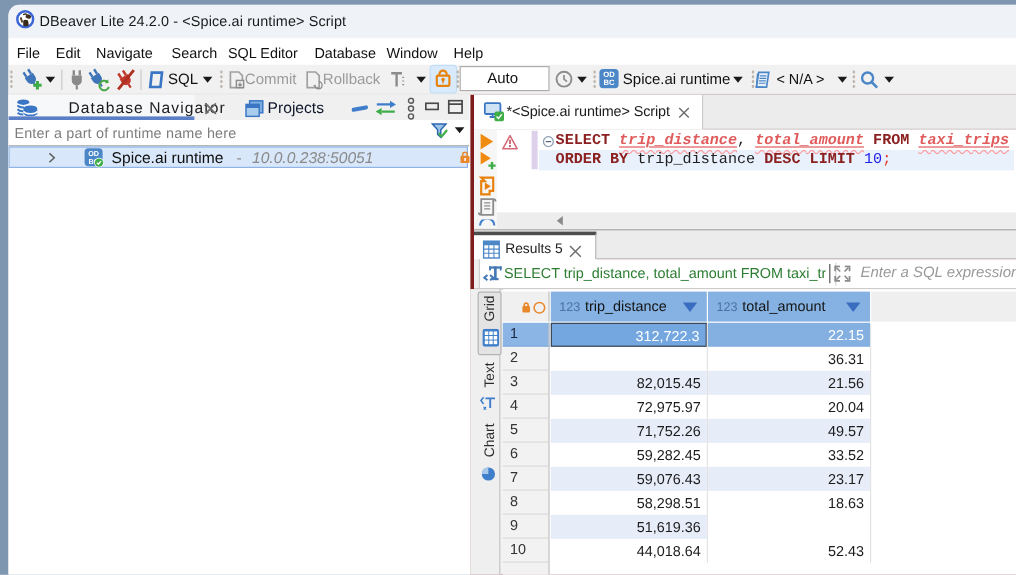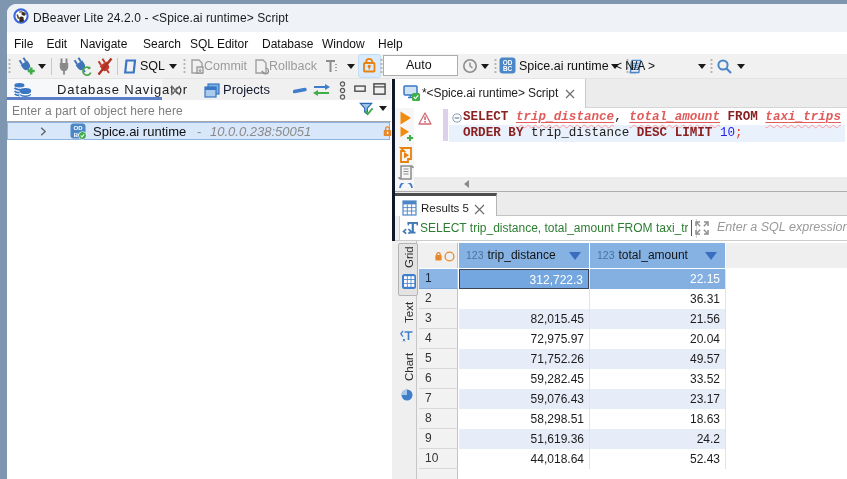--- a/index.html
+++ b/index.html
@@ -24,21 +24,21 @@
   
   #mainarea{position:absolute;left:0;top:75px;width:840px;height:400px;}
   
   #leftpanel{position:absolute;left:0;top:0;width:385px;height:400px;background:#ffffff;}
   #ltabbar{position:absolute;left:0;top:0;width:384px;height:21px;background:#f0f0f0;}
   #ltab1{position:absolute;left:0;top:0;width:155px;height:21px;background:#f7f8fa;}
   #ltabline{position:absolute;left:0;top:18px;width:155px;height:3px;background:#5b7fc7;}
   #filterrow{position:absolute;left:0;top:21px;width:384px;height:21px;background:#fff;border-bottom:1px solid #a6a6a6;}
   #treerow{position:absolute;left:0;top:43px;width:381px;height:16px;background:#d9e7fa;border:1px solid #8fb4e3;}
   
-  #rightside{position:absolute;left:385px;top:0;width:455px;height:400px;background:#0f172a;}
+  #rightside{position:absolute;left:385px;top:0;width:455px;height:400px;background:#7f1d1d;}
   
   #etabbar{position:absolute;left:3px;top:0;width:452px;height:29px;background:#ececec;border-bottom:1px solid #d6d6d6;box-sizing:border-box;}
   #etab{position:absolute;left:0;top:0;width:190px;height:29px;background:#ffffff;border-right:1px solid #c9c9c9;}
   
   #editor{position:absolute;left:3px;top:29px;width:452px;height:82px;background:#ffffff;}
   #estrip{position:absolute;left:0;top:0;width:19px;height:82px;background:#f6f6f6;}
   .sqlline{position:absolute;left:0;font-family:"Liberation Mono",monospace;font-size:12.6px;line-height:16px;white-space:pre;color:#202020;}
   .kw{color:#8b2020;font-weight:bold;}
   .ident{color:#e05c5c;font-style:italic;font-weight:bold;text-decoration:underline wavy #ff9a9a 1px;text-underline-offset:3.5px;}
   .idl{text-decoration:underline solid #e05c5c 1px;text-underline-offset:2px;}
@@ -181,21 +181,21 @@
     </svg>
     <div class="tbtext" style="left:512px">Spice.ai runtime</div>
     <div class="darr" style="left:604px;top:10px"></div>
     <div class="grip" style="left:619px"></div>
 
     <svg class="abs" style="left:621px;top:4px" width="15" height="16" viewBox="0 0 16 17">
       <path d="M2.5 15.5 l2-13 h9 l-2 13 Z" fill="#e8f0fa" stroke="#4b87c7" stroke-width="1.5"></path>
       <path d="M5.5 5.5 h6 M5.2 7.7 h6 M4.9 9.9 h6 M4.6 12.1 h6" stroke="#4b87c7" stroke-width="1.1"></path>
       <path d="M3.5 3.5 l-1 12 6 0" fill="none" stroke="#4b87c7" stroke-width="1.2"></path>
     </svg>
-    <div class="tbtext" style="left:608px;font-size:12px;">&lt; N/A &gt;</div>
+    <div class="tbtext" style="left:640px;font-size:12px;">&lt; N/A &gt;</div>
     <div class="darr" style="left:691px;top:10px"></div>
     <div class="grip" style="left:703px"></div>
 
     <svg class="abs" style="left:709px;top:4px" width="17" height="17" viewBox="0 0 17 17">
       <circle cx="7" cy="7" r="4.6" fill="none" stroke="#4b87c7" stroke-width="2"></circle>
       <path d="M10.5 10.5 L15 15" stroke="#4b87c7" stroke-width="2.2"></path>
     </svg>
     <div class="darr" style="left:730px;top:10px"></div>
   </div>
   <div id="mainarea">
@@ -242,21 +242,21 @@
         <svg class="abs" style="left:347px;top:6px" width="12" height="9" viewBox="0 0 14 10">
           <rect x="1" y="1" width="12" height="6" fill="none" stroke="#4a4a4a" stroke-width="1.6"></rect>
         </svg>
         <svg class="abs" style="left:366px;top:4px" width="13" height="12" viewBox="0 0 15 14">
           <rect x="1" y="1" width="13" height="12" fill="none" stroke="#4a4a4a" stroke-width="1.7"></rect>
           <path d="M1 4.5 h13" stroke="#4a4a4a" stroke-width="1.7"></path>
         </svg>
         <div id="ltabline"></div>
       </div>
       <div id="filterrow">
-        <div class="abs" style="left:5px;top:4px;font-size:12px;letter-spacing:0.15px;color:#7d7d7d;">Enter a part of object here here</div>
+        <div class="abs" style="left:5px;top:4px;font-size:12px;letter-spacing:0.15px;color:#7d7d7d;">Enter a part of runtime name here</div>
         <svg class="abs" style="left:352px;top:2px" width="14" height="14" viewBox="0 0 16 16">
           <path d="M1.5 1.5 h13 l-5 5.5 v7 l-3 -2.5 v-4.5 Z" fill="#9dc4e8" stroke="#2c66b0" stroke-width="1.4"></path>
         </svg>
         <svg class="abs" style="left:357px;top:7px" width="10" height="8" viewBox="0 0 11 9">
           <path d="M1.5 4.5 l3 3 5-6" stroke="#3fae49" stroke-width="2" fill="none"></path>
         </svg>
         <div class="darr" style="left:372px;top:6px"></div>
       </div>
       <div id="treerow">
         <svg class="abs" style="left:30px;top:3px" width="10" height="11" viewBox="0 0 10 11">
@@ -441,21 +441,20 @@
           <div class="cell" style="left:40px;top:128px;width:130px;">59,282.45</div>
           <div class="cell" style="left:171px;top:128px;width:135px;">33.52</div>
           <div class="rowhdr" style="top:148px;">7</div>
           <div class="cell stripe" style="left:40px;top:148px;width:130px;">59,076.43</div>
           <div class="cell stripe" style="left:171px;top:148px;width:135px;">23.17</div>
           <div class="rowhdr" style="top:168px;">8</div>
           <div class="cell" style="left:40px;top:168px;width:130px;">58,298.51</div>
           <div class="cell" style="left:171px;top:168px;width:135px;">18.63</div>
           <div class="rowhdr" style="top:188px;">9</div>
           <div class="cell stripe" style="left:40px;top:188px;width:130px;">51,619.36</div>
-          <div class="cell stripe" style="left:171px;top:188px;width:135px;">24.2</div>
           <div class="rowhdr" style="top:208px;">10</div>
           <div class="cell" style="left:40px;top:208px;width:130px;">44,018.64</div>
           <div class="cell" style="left:171px;top:208px;width:135px;">52.43</div>
           <div class="rowhdr" style="top:228px;height:12px;border-bottom:none;"></div>
 
           <div class="abs" style="left:170px;top:29px;width:1px;height:199px;background:#e3e3e3;"></div>
           <div class="abs" style="left:306px;top:29px;width:1px;height:199px;background:#e3e3e3;"></div>
         </div>
       </div>
     </div>

